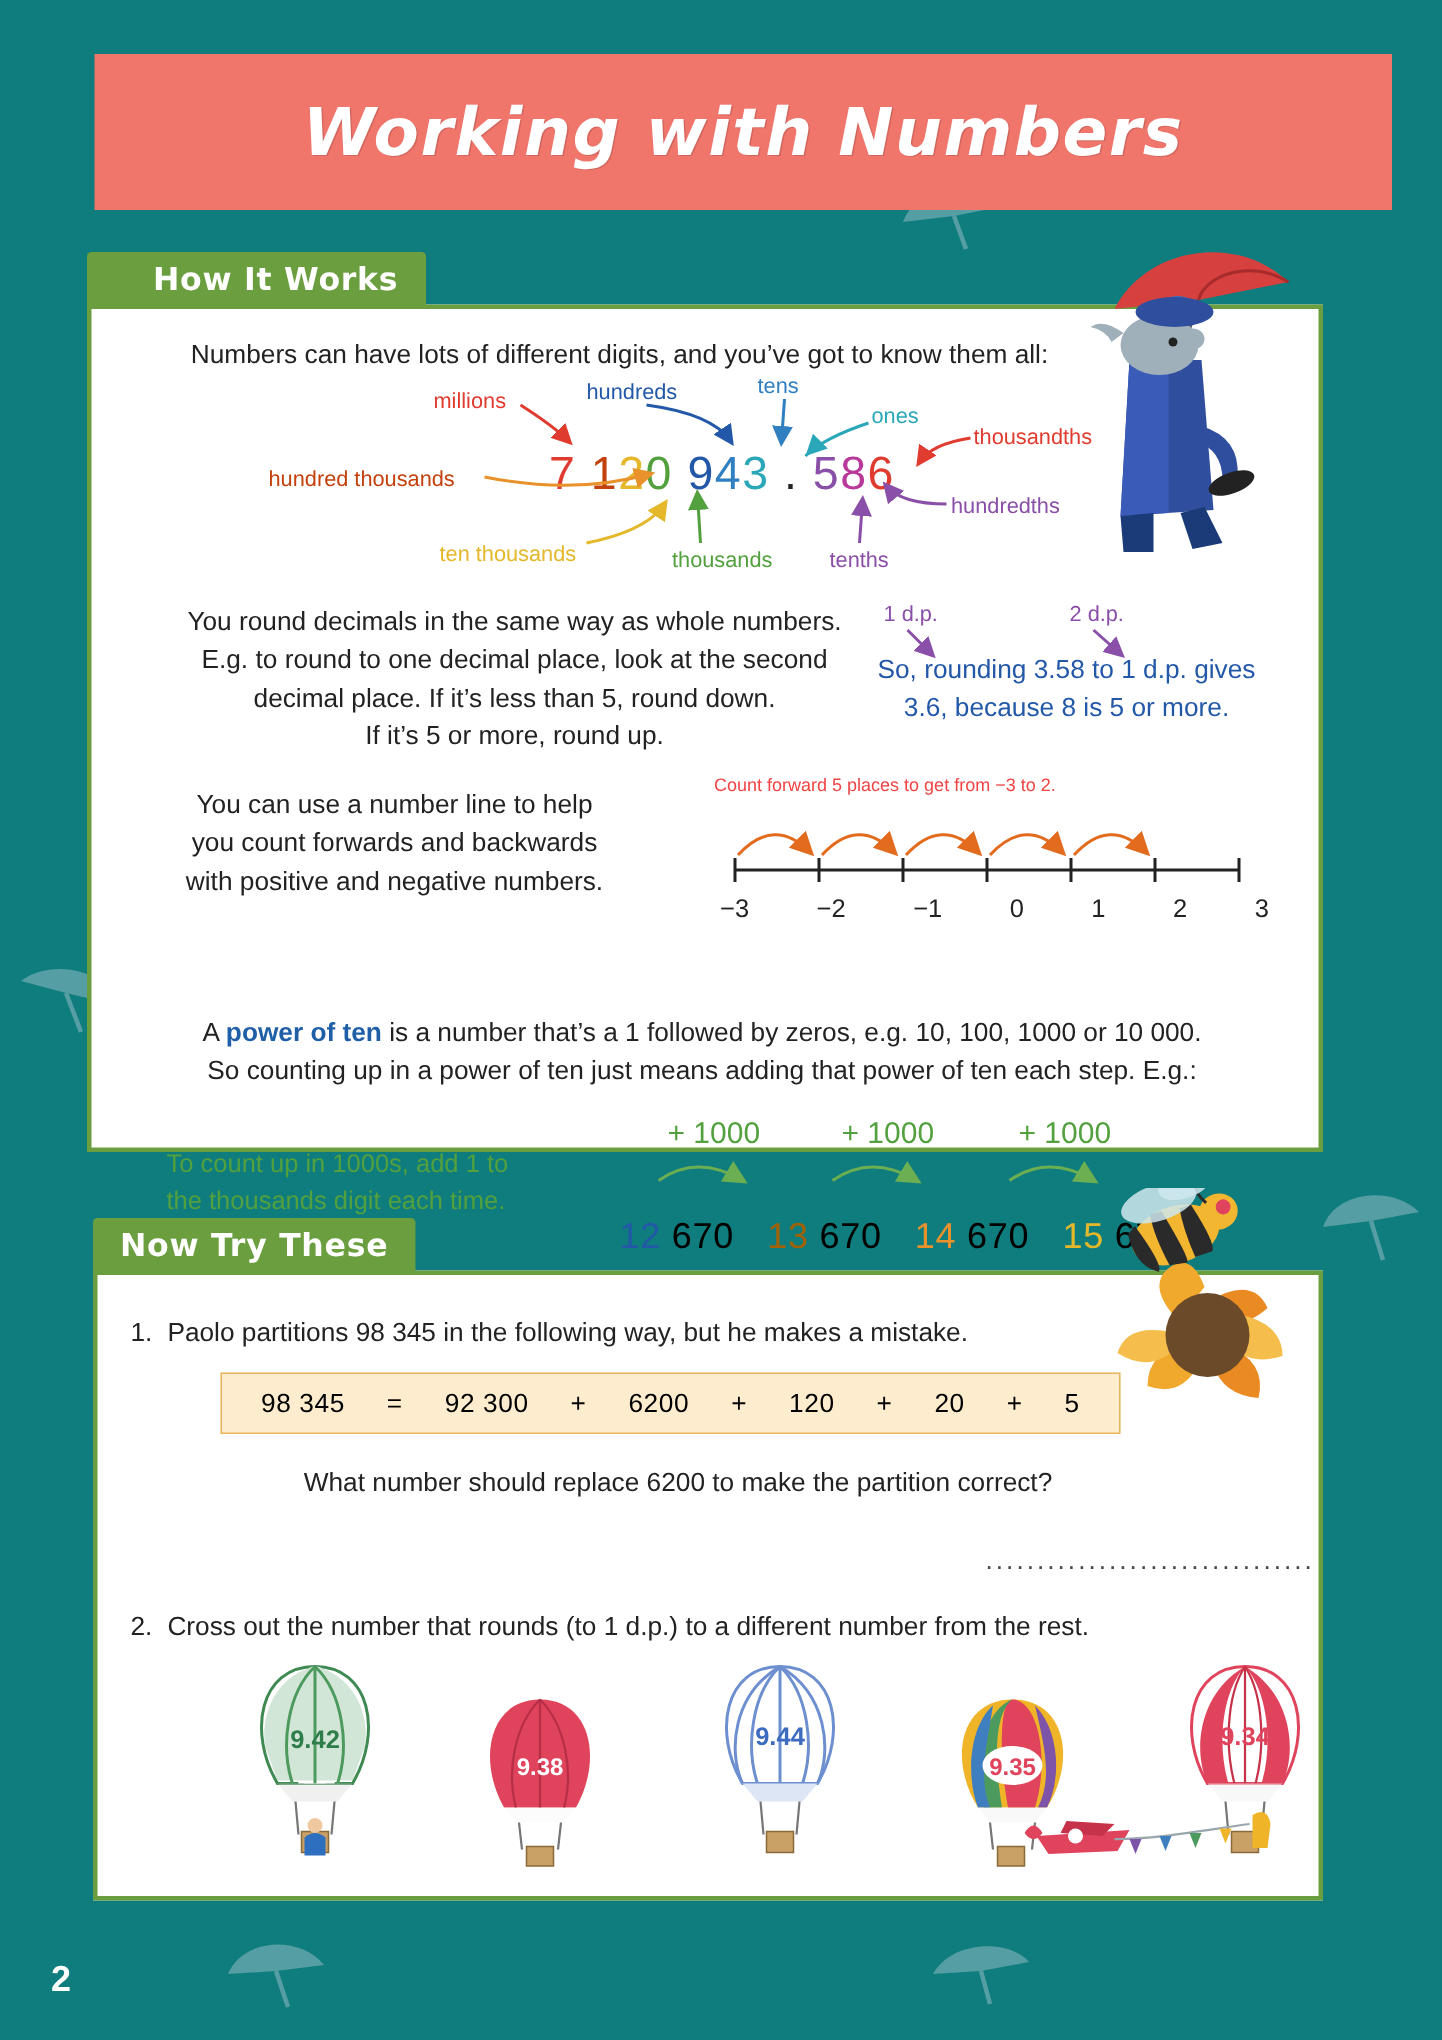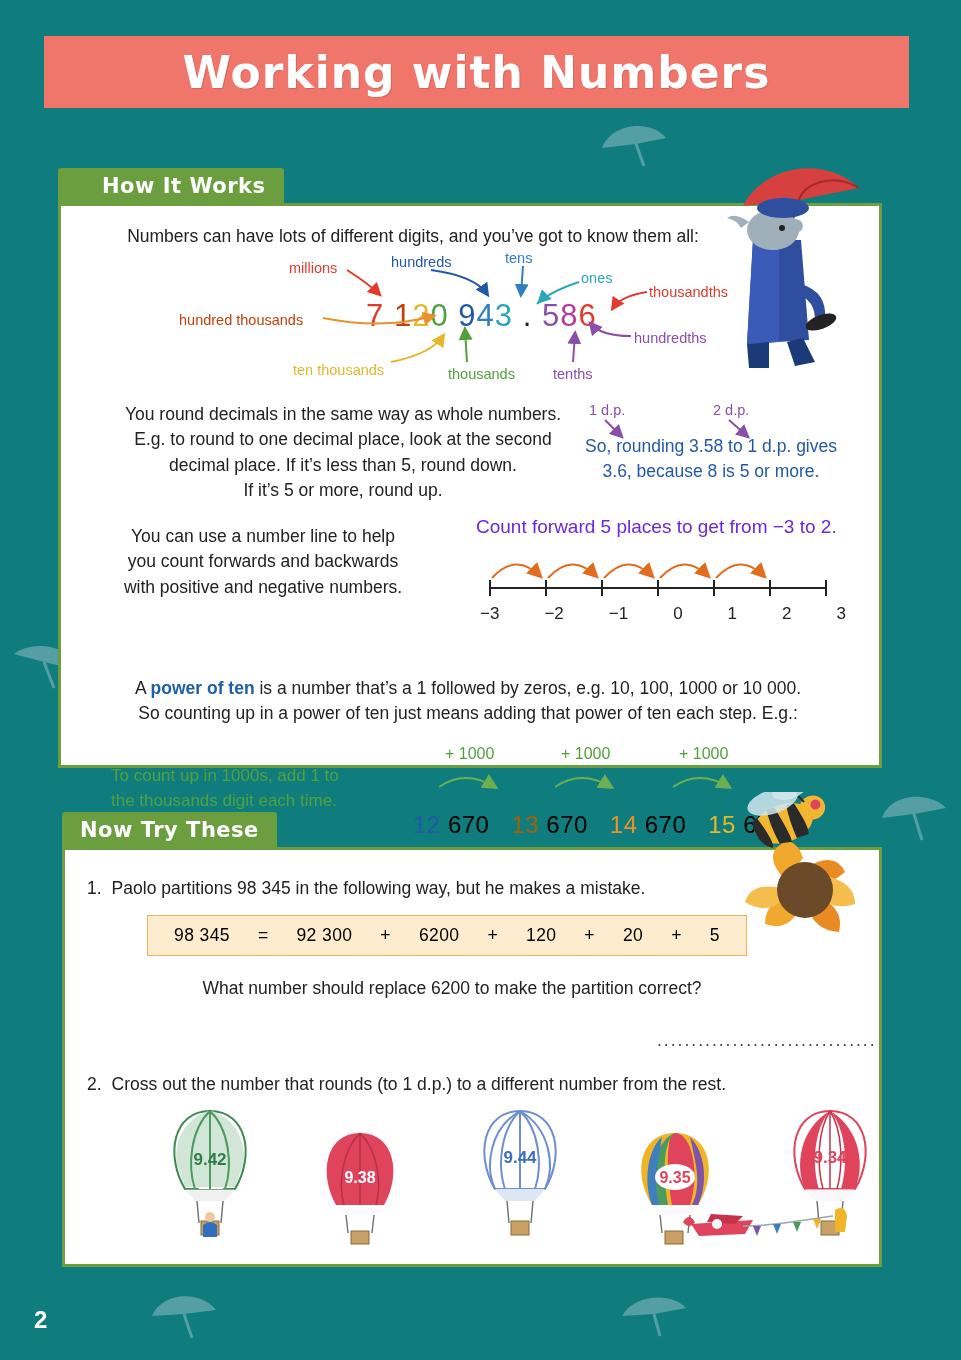--- a/index.html
+++ b/index.html
@@ -11,23 +11,23 @@
     position: relative;
     overflow: hidden;
   }
   .page { position:absolute; inset:0; }
 
   
   .umbrella { position:absolute; opacity:.55; }
 
   
   .title-banner {
-    position:absolute; left:44px; top:36px; width:865px; height:72px;
+    position:absolute; left:63px; top:36px; width:865px; height:104px;
     background:#f0756b;
-    display:flex; align-items:center; justify-content:center;
+    display:flex; align-items:center; justify-content:center;font-style:italic;
   }
   .title-text {
     color:#fff; font-size:44px; letter-spacing:1px;
     font-family:"DejaVu Sans", sans-serif; font-weight:bold;
     text-shadow: 1px 1px 0 rgba(0,0,0,.12);
   }
 
   
   .tab {
     position:absolute; background:#6a9e3f; color:#fff;
@@ -73,28 +73,28 @@
   .c-magenta{ color:#b9399b; }
   .c-dark { color:#222; }
 
   svg.overlay { position:absolute; left:0; top:0; overflow:visible; }
 
   
   .round-note { position:absolute; right:18px; top:196px; width:300px; }
 
   
   .numline { position:absolute; left:415px; top:310px; width:390px; }
-  .nl-caption { color:#6d28d9; font-size:19px; }
+  .nl-caption { color:#ef4444; font-size:12px; }
   .nl-ticks { display:flex; justify-content:space-between; font-size:17px; color:#222; margin-top:2px;}
 
   
   .pot { position:absolute; left:22px; top:470px; width:770px; }
   .pot-left { color:#53a03e; font-size:17px; line-height:1.5; }
   .seq { font-size:24px; letter-spacing:.5px; }
-  .plus1000 { color:#53a03e; font-size:16px; }
+  .plus1000 { color:#53a03e; font-size:20px; }
 
   
   .qnum { font-size:17.5px; }
   .partition-box {
     margin:14px 0 0 60px; width:600px; background:#fdeccd; border:1px solid #e8b55c;
     display:flex; align-items:center; justify-content:space-between;
     padding:9px 26px; font-size:17.5px; letter-spacing:.4px;
   }
   .dots { letter-spacing:2px; color:#444; }
 

